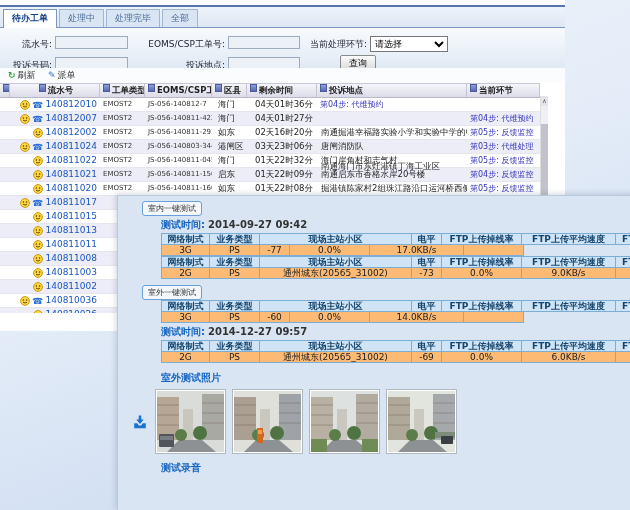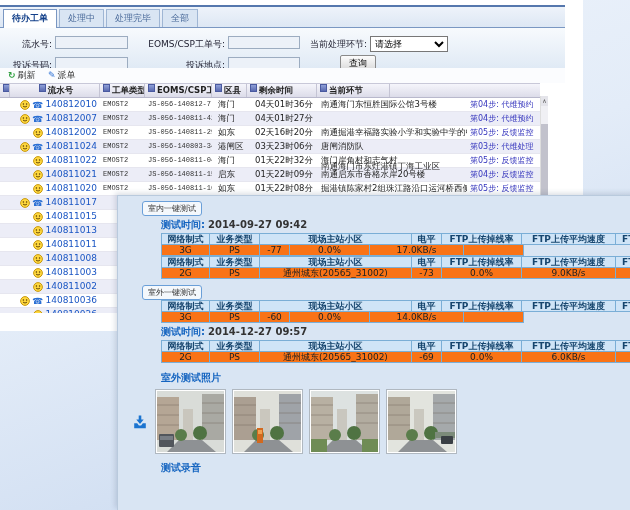--- a/index.html
+++ b/index.html
@@ -1,20 +1,20 @@
 <!DOCTYPE html>
 <html><head>
 <meta charset="utf-8">
 <style>
   html,body{margin:0;padding:0;}
   body{font-family:"DejaVu Sans",sans-serif;}
   #stage{position:relative;width:630px;height:510px;overflow:hidden;
          background:linear-gradient(160deg,#f0f5fc 0%,#e3ecf8 45%,#c5d6ee 100%);}
   
-  #app{position:absolute;left:0;top:0;width:565px;height:331px;background:#fff;padding-left:18px;}
+  #app{position:absolute;left:0;top:0;width:565px;height:331px;background:#fff;}
   #tabstrip{position:absolute;left:0;top:5px;width:565px;height:23px;
             border-top:2px solid #5577ad;border-bottom:1px solid #7a97c2;
             background:linear-gradient(#eef3fa,#dde7f4);display:flex;align-items:flex-end;padding-left:3px;box-sizing:border-box;}
   .tab{height:17px;line-height:17px;padding:0 8px;font-size:9px;margin-right:2px;
        border:1px solid #9fb6d4;border-bottom:none;background:#d9e5f3;color:#4a6a9a;cursor:pointer;}
   .tab.active{background:#fff;color:#13408a;font-weight:bold;border-color:#7a97c2;position:relative;top:1px;height:18px;}
   #searchpanel{position:absolute;left:0;top:28px;width:565px;height:40px;
                background:linear-gradient(#f7fafd,#e0eaf5);border-bottom:1px solid #c6d4e6;font-size:9px;color:#223;}
   .lbl{position:absolute;text-align:right;height:12px;line-height:12px;}
   .inp{position:absolute;height:13px;border:1px solid #9cacc0;background:#ecf1f8;box-sizing:border-box;font-size:9px;padding:0 2px;}
@@ -33,40 +33,40 @@
          border-right:1px solid #c4c4d4;box-sizing:border-box;overflow:hidden;white-space:nowrap;padding-left:3px;}
   .sorticon{display:inline-block;width:5px;height:6px;background:linear-gradient(#8fa0d8,#5a6ab0);
             border:1px solid #4a5aa0;margin-right:2px;vertical-align:1px;}
   #order-body{width:540px;height:215px;overflow:hidden;}
   .orow{display:flex;width:540px;height:13px;border-bottom:1px solid #e6e6ef;}
   .r-alt{background:#ecedf7;}
   .cell{height:13px;line-height:13px;font-size:8.5px;color:#222;overflow:hidden;white-space:nowrap;box-sizing:border-box;}
   .serial-cell{display:flex;justify-content:flex-end;align-items:center;gap:2px;padding-right:3px;}
   .serial-link{color:#1a56c4;font-size:9px;cursor:pointer;}
   .phone{color:#2a6fd4;font-size:9px;line-height:10px;cursor:pointer;}
-  .c-type,.c-eoms{font-size:7px;color:#333;font-family:Liberation Mono, monospace;}
+  .c-type,.c-eoms{font-size:7px;color:#333;}
   .c-step{color:#3434bd;font-size:8px;cursor:pointer;}
   
   #vscroll{position:absolute;left:540px;top:13px;width:8px;height:222px;background:#f0f0f4;border-left:1px solid #ddd;box-sizing:border-box;}
   #vscroll .arr{display:block;height:10px;line-height:9px;text-align:center;font-size:6px;color:#555;background:#e4e4ea;cursor:pointer;}
   #vthumb{position:absolute;left:0;top:28px;width:8px;height:180px;background:#c2c2cc;cursor:pointer;}
   
   #panel{position:absolute;left:117px;top:195px;width:592px;height:315px;background:#d9e5f3;
          border-left:1px solid #b9cadd;border-top:1px solid #b9cadd;box-shadow:-2px -2px 5px rgba(60,80,110,.18);
          overflow:hidden;box-sizing:border-box;}
   .keybtn{display:inline-block;margin:2px 0 0 24px;padding:1px 5px;font-size:8px;color:#333;
           background:#f4f8fc;border:1px solid #6a9fd8;border-radius:3px;cursor:pointer;}
   .ttime{margin:2px 0 1px 43px;font-size:10px;font-weight:bold;color:#1464c0;}
   .ttime .tval{color:#333;margin-left:3px;}
   .ttable{margin-left:43px;width:514px;border:1px solid #7aaed6;border-bottom:none;}
   .trow{display:flex;width:514px;height:11px;}
   .tcell{height:11px;line-height:11px;font-size:9px;text-align:center;overflow:hidden;white-space:nowrap;
          border-right:1px solid #7aaed6;border-bottom:1px solid #7aaed6;box-sizing:border-box;}
   .thead .tcell{background:#cfe4f7;color:#16456e;font-weight:bold;}
-  .tdata .tcell{background:#f97316;color:#222;}
+  .tdata .tcell{background:#fdba74;color:#222;}
   .tcut{text-align:left;padding-left:6px;}
   .plabel{margin:8px 0 0 43px;font-size:10px;font-weight:bold;color:#1464c0;}
   #photosrow{display:flex;align-items:center;margin-top:5px;}
   .dlicon{margin-left:14px;cursor:pointer;display:inline-flex;}
   .photo{margin-left:8px;width:67px;height:61px;border:1px solid #fff;outline:1px solid #b0b8c0;cursor:pointer;}
   .photo:first-of-type{margin-left:12px;}
 </style>
 </head>
 <body>
 
@@ -102,40 +102,40 @@
     </div>
 
     <div id="ordertable">
       <div id="order-head">
           <div class="hcell" style="width: 10px;"><span class="sorticon"></span></div>
           <div class="hcell" style="width: 90px; text-align: center;"><span class="sorticon"></span><span>流水号</span></div>
           <div class="hcell" style="width: 45px;"><span class="sorticon"></span><span>工单类型</span></div>
           <div class="hcell" style="width: 67px;"><span class="sorticon"></span><span>EOMS/CSP工单号</span></div>
           <div class="hcell" style="width: 35px;"><span class="sorticon"></span><span>区县</span></div>
           <div class="hcell" style="width: 70px;"><span class="sorticon"></span><span>剩余时间</span></div>
+          <div class="hcell" style="width: 150px;"><span class="sorticon"></span><span>投诉地点</span></div>
           <div class="hcell" style="width: 73px;"><span class="sorticon"></span><span>当前环节</span></div>
         </div>
       <div id="order-body">
           <div class="orow">
             <div class="cell" style="width: 10px;"></div>
             <div class="cell serial-cell" style="width: 90px;">
               <svg width="10" height="10" viewBox="0 0 10 10">
                 <circle cx="5" cy="5" r="4.4" fill="#ffd83d" stroke="#c79810"></circle>
                 <circle cx="3.4" cy="4" r=".8" fill="#5a3d00"></circle>
                 <circle cx="6.6" cy="4" r=".8" fill="#5a3d00"></circle>
                 <path d="M3 6.1Q5 8 7 6.1" fill="none" stroke="#5a3d00" stroke-width=".9"></path>
               </svg>
               <span class="phone">☎</span>
               <span class="serial-link">140812010</span>
             </div>
             <div class="cell c-type" style="width: 45px; padding-left: 3px;">EMOST2</div>
             <div class="cell c-eoms" style="width: 67px; padding-left: 3px;">JS-056-140812-7</div>
             <div class="cell " style="width: 35px; padding-left: 6px;">海门</div>
             <div class="cell " style="width: 70px; padding-left: 8px;">04天01时36分</div>
-            <div class="cell " style="width: 150px; padding-left: 4px;">南通海门东恒胜国际公馆3号楼</div>
             <div class="cell c-step" style="width: 73px; padding-left: 3px;">第04步: 代维预约</div>
           </div>
           <div class="orow r-alt">
             <div class="cell" style="width: 10px;"></div>
             <div class="cell serial-cell" style="width: 90px;">
               <svg width="10" height="10" viewBox="0 0 10 10">
                 <circle cx="5" cy="5" r="4.4" fill="#ffd83d" stroke="#c79810"></circle>
                 <circle cx="3.4" cy="4" r=".8" fill="#5a3d00"></circle>
                 <circle cx="6.6" cy="4" r=".8" fill="#5a3d00"></circle>
                 <path d="M3 6.1Q5 8 7 6.1" fill="none" stroke="#5a3d00" stroke-width=".9"></path>

